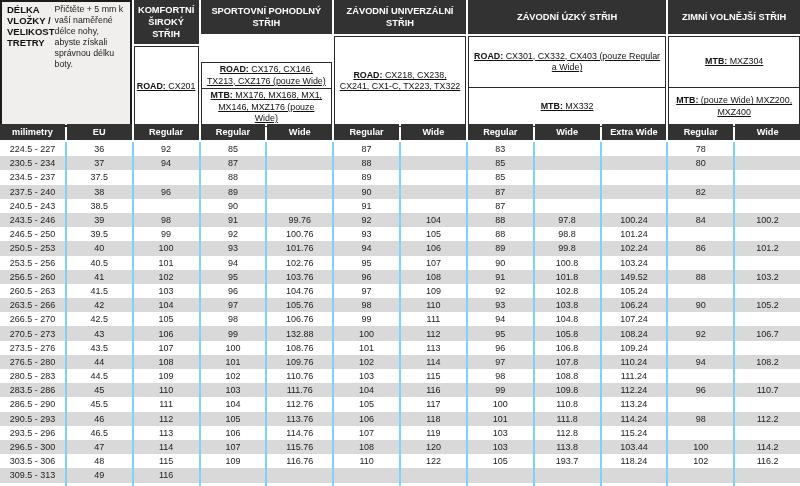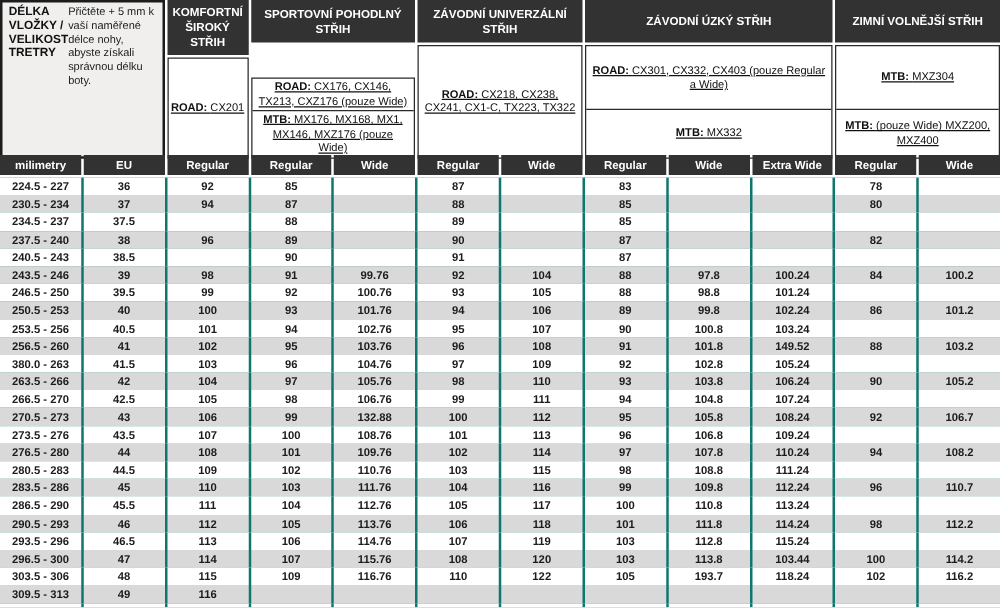--- a/index.html
+++ b/index.html
@@ -26,21 +26,21 @@
   .model-cell.mtb{flex:1;}
   .model-cell.single{flex:1;}
   .model-label{font-weight:bold;white-space:pre;}
 
   
   .size-row{display:grid;grid-template-columns:repeat(12,1fr);column-gap:2px;height:16px;margin-top:14px;}
   .size-cell{background:#323232;color:#fff;font-weight:bold;font-size:9.2px;display:flex;align-items:center;justify-content:center;}
 
   
   .data-body{margin-top:2px;border-bottom:2px solid #4a4a4a;box-sizing:border-box;}
-  .data-row{display:grid;grid-template-columns:repeat(12,1fr);column-gap:2px;height:14.2px;background:#0f766e;font-weight:bold;}
+  .data-row{display:grid;grid-template-columns:repeat(12,1fr);column-gap:2px;height:14.2px;background:#7dd3fc;}
   .data-row.striped .data-cell{background:#d9d9d9;}
   .data-cell{display:flex;align-items:center;justify-content:center;font-size:9px;color:#1c1c1c;background:#fff;white-space:nowrap;}
 </style>
 </head>
 <body>
 
 <div id="table-wrap">
 
   <div class="top-header">
     <div class="info-box">
@@ -251,21 +251,21 @@
         <div class="data-cell">103.76</div>
         <div class="data-cell">96</div>
         <div class="data-cell">108</div>
         <div class="data-cell">91</div>
         <div class="data-cell">101.8</div>
         <div class="data-cell">149.52</div>
         <div class="data-cell">88</div>
         <div class="data-cell">103.2</div>
       </div>
       <div class="data-row">
-        <div class="data-cell">380.0 - 263</div>
+        <div class="data-cell">260.5 - 263</div>
         <div class="data-cell">41.5</div>
         <div class="data-cell">103</div>
         <div class="data-cell">96</div>
         <div class="data-cell">104.76</div>
         <div class="data-cell">97</div>
         <div class="data-cell">109</div>
         <div class="data-cell">92</div>
         <div class="data-cell">102.8</div>
         <div class="data-cell">105.24</div>
         <div class="data-cell"></div>

